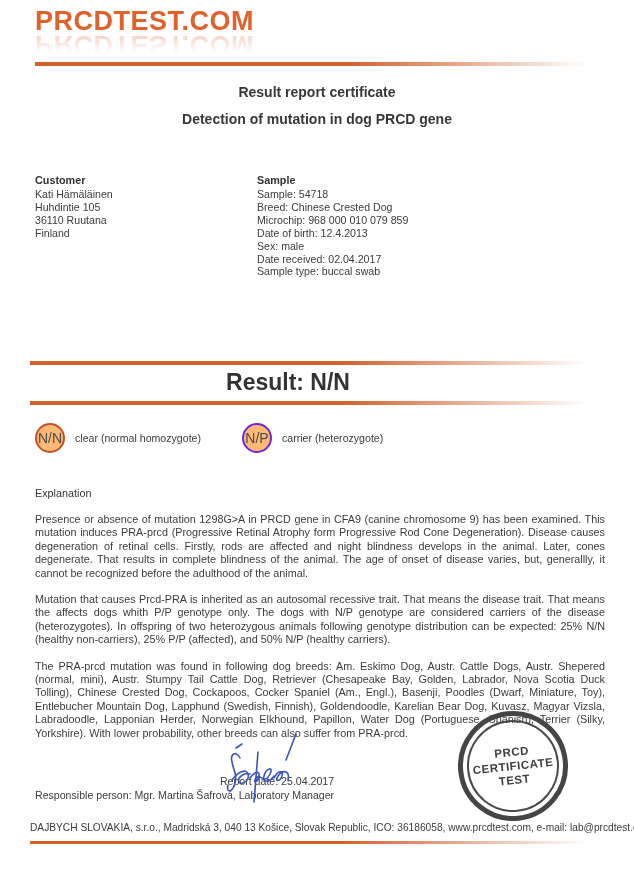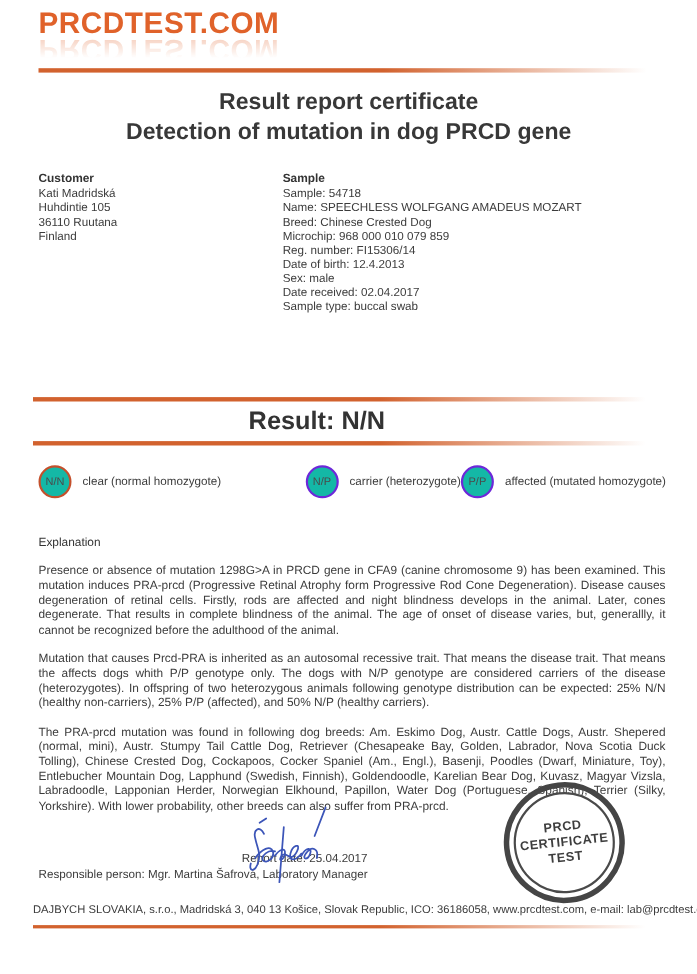--- a/index.html
+++ b/index.html
@@ -11,43 +11,43 @@
   .logo-wrap { position: absolute; top: 8px; left: 35px; line-height: 1; }
   .logo { font-size: 27px; font-weight: bold; letter-spacing: 0.5px; color: #e0622a; }
   .logo-reflection { font-size: 27px; font-weight: bold; letter-spacing: 0.5px; color: #e0622a;
     transform: scaleY(-1); opacity: .32; margin-top: -4px;
     -webkit-mask-image: linear-gradient(to top, rgba(0,0,0,.95) 10%, transparent 80%);
             mask-image: linear-gradient(to top, rgba(0,0,0,.95) 10%, transparent 80%); }
   .rule { height: 4px; background: linear-gradient(to right, #d2622e 0%, #d2622e 55%, rgba(210,98,46,0) 97%); }
   .rule-header { position: absolute; top: 62px; left: 35px; width: 570px; }
 
   .title { position: absolute; top: 79px; left: 0; width: 634px; text-align: center;
-    font-size: 21px; font-weight: bold; color: #383838; line-height: 27px; }
+    font-size: 14px; font-weight: bold; color: #383838; line-height: 27px; }
 
   
-  .info { position: absolute; top: 156px; left: 35px; right: 28px; display: flex; }
+  .info { position: absolute; top: 174px; left: 35px; right: 28px; display: flex; }
   .info .col-customer { width: 222px; flex: none; }
   .info .col-sample { flex: 1; }
   .info h3 { font-size: 10.8px; font-weight: bold; color: #333; line-height: 13px; margin-bottom: 1px; }
   .info div { font-size: 10.6px; line-height: 12.9px; color: #3b3b3b; }
 
   
   .rule-result-top { position: absolute; top: 361px; left: 30px; width: 574px; height: 4px; }
   .result-text { position: absolute; top: 369px; left: 0; width: 576px; text-align: center;
     font-size: 23px; font-weight: bold; color: #333; }
   .rule-result-bottom { position: absolute; top: 401px; left: 30px; width: 574px; height: 4px; }
 
   
   .legend { position: absolute; top: 423px; left: 35px; right: 20px; display: flex; align-items: center; }
   .legend-item { display: flex; align-items: center; }
   .legend-item.li-0 { width: 207px; flex: none; }
-  .legend-item.li-1 { width: 177px; flex: none; justify-content: flex-end; }
+  .legend-item.li-1 { width: 177px; flex: none; }
   .legend-circle { width: 30px; height: 30px; flex: none; border-radius: 50%;
     border: 2px solid #6d28d9; display: flex; align-items: center; justify-content: center;
-    font-size: 10px; color: #4a4a4a; background: #14b8a6; }
+    font-size: 14px; color: #4a4a4a; background: #fdba74; }
   .legend-circle.highlight { border-color: #c4502c; }
   .legend-label { margin-left: 10px; font-size: 10.6px; color: #3b3b3b; white-space: nowrap; }
 
   
   .explanation { position: absolute; top: 487px; left: 35px; width: 570px; }
   .explanation h3 { font-size: 10.8px; font-weight: normal; color: #333; margin-bottom: 14px; }
   .explanation p { font-size: 10.8px; line-height: 13.4px; text-align: justify; color: #3b3b3b; margin-bottom: 13px; }
 
   
   .report-date { position: absolute; top: 775px; left: 35px; font-size: 10.6px; line-height: 13.5px; color: #3b3b3b; text-align: right; }
@@ -79,55 +79,49 @@
   <div class="rule rule-header"></div>
 
   <div class="title">
     <div>Result report certificate</div>
     <div>Detection of mutation in dog PRCD gene</div>
   </div>
 
   <div class="info">
     <div class="col-customer">
       <h3>Customer</h3>
-      <div>Kati Madridská</div>
+      <div>Kati Hämäläinen</div>
       <div>Huhdintie 105</div>
       <div>36110 Ruutana</div>
       <div>Finland</div>
     </div>
     <div class="col-sample">
       <h3>Sample</h3>
       <div>Sample: 54718</div>
-      <div>Name: SPEECHLESS WOLFGANG AMADEUS MOZART</div>
       <div>Breed: Chinese Crested Dog</div>
       <div>Microchip: 968 000 010 079 859</div>
-      <div>Reg. number: FI15306/14</div>
       <div>Date of birth: 12.4.2013</div>
       <div>Sex: male</div>
       <div>Date received: 02.04.2017</div>
       <div>Sample type: buccal swab</div>
     </div>
   </div>
 
   <div class="rule rule-result-top"></div>
   <div class="result-text">Result: N/N</div>
   <div class="rule rule-result-bottom"></div>
 
   <div class="legend">
     <div class="legend-item li-0">
       <div class="legend-circle highlight">N/N</div>
       <div class="legend-label">clear (normal homozygote)</div>
     </div>
     <div class="legend-item li-1">
       <div class="legend-circle">N/P</div>
       <div class="legend-label">carrier (heterozygote)</div>
-    </div>
-    <div class="legend-item li-2">
-      <div class="legend-circle">P/P</div>
-      <div class="legend-label">affected (mutated homozygote)</div>
     </div>
   </div>
 
   <div class="explanation">
     <h3>Explanation</h3>
     <p>Presence or absence of mutation 1298G&gt;A in PRCD gene in CFA9 (canine chromosome 9) has been examined. This mutation induces PRA-prcd (Progressive Retinal Atrophy form Progressive Rod Cone Degeneration). Disease causes degeneration of retinal cells. Firstly, rods are affected and night blindness develops in the animal. Later, cones degenerate. That results in complete blindness of the animal. The age of onset of disease varies, but, generallly, it cannot be recognized before the adulthood of the animal.</p>
     <p>Mutation that causes Prcd-PRA is inherited as an autosomal recessive trait. That means the disease trait. That means the affects dogs whith P/P genotype only. The dogs with N/P genotype are considered carriers of the disease (heterozygotes). In offspring of two heterozygous animals following genotype distribution can be expected: 25% N/N (healthy non-carriers), 25% P/P (affected), and 50% N/P (healthy carriers).</p>
     <p>The PRA-prcd mutation was found in following dog breeds: Am. Eskimo Dog, Austr. Cattle Dogs, Austr. Shepered (normal, mini), Austr. Stumpy Tail Cattle Dog, Retriever (Chesapeake Bay, Golden, Labrador, Nova Scotia Duck Tolling), Chinese Crested Dog, Cockapoos, Cocker Spaniel (Am., Engl.), Basenji, Poodles (Dwarf, Miniature, Toy), Entlebucher Mountain Dog, Lapphund (Swedish, Finnish), Goldendoodle, Karelian Bear Dog, Kuvasz, Magyar Vizsla, Labradoodle, Lapponian Herder, Norwegian Elkhound, Papillon, Water Dog (Portuguese, Spanish), Terrier (Silky, Yorkshire). With lower probability, other breeds can also suffer from PRA-prcd.</p>
   </div>
 

